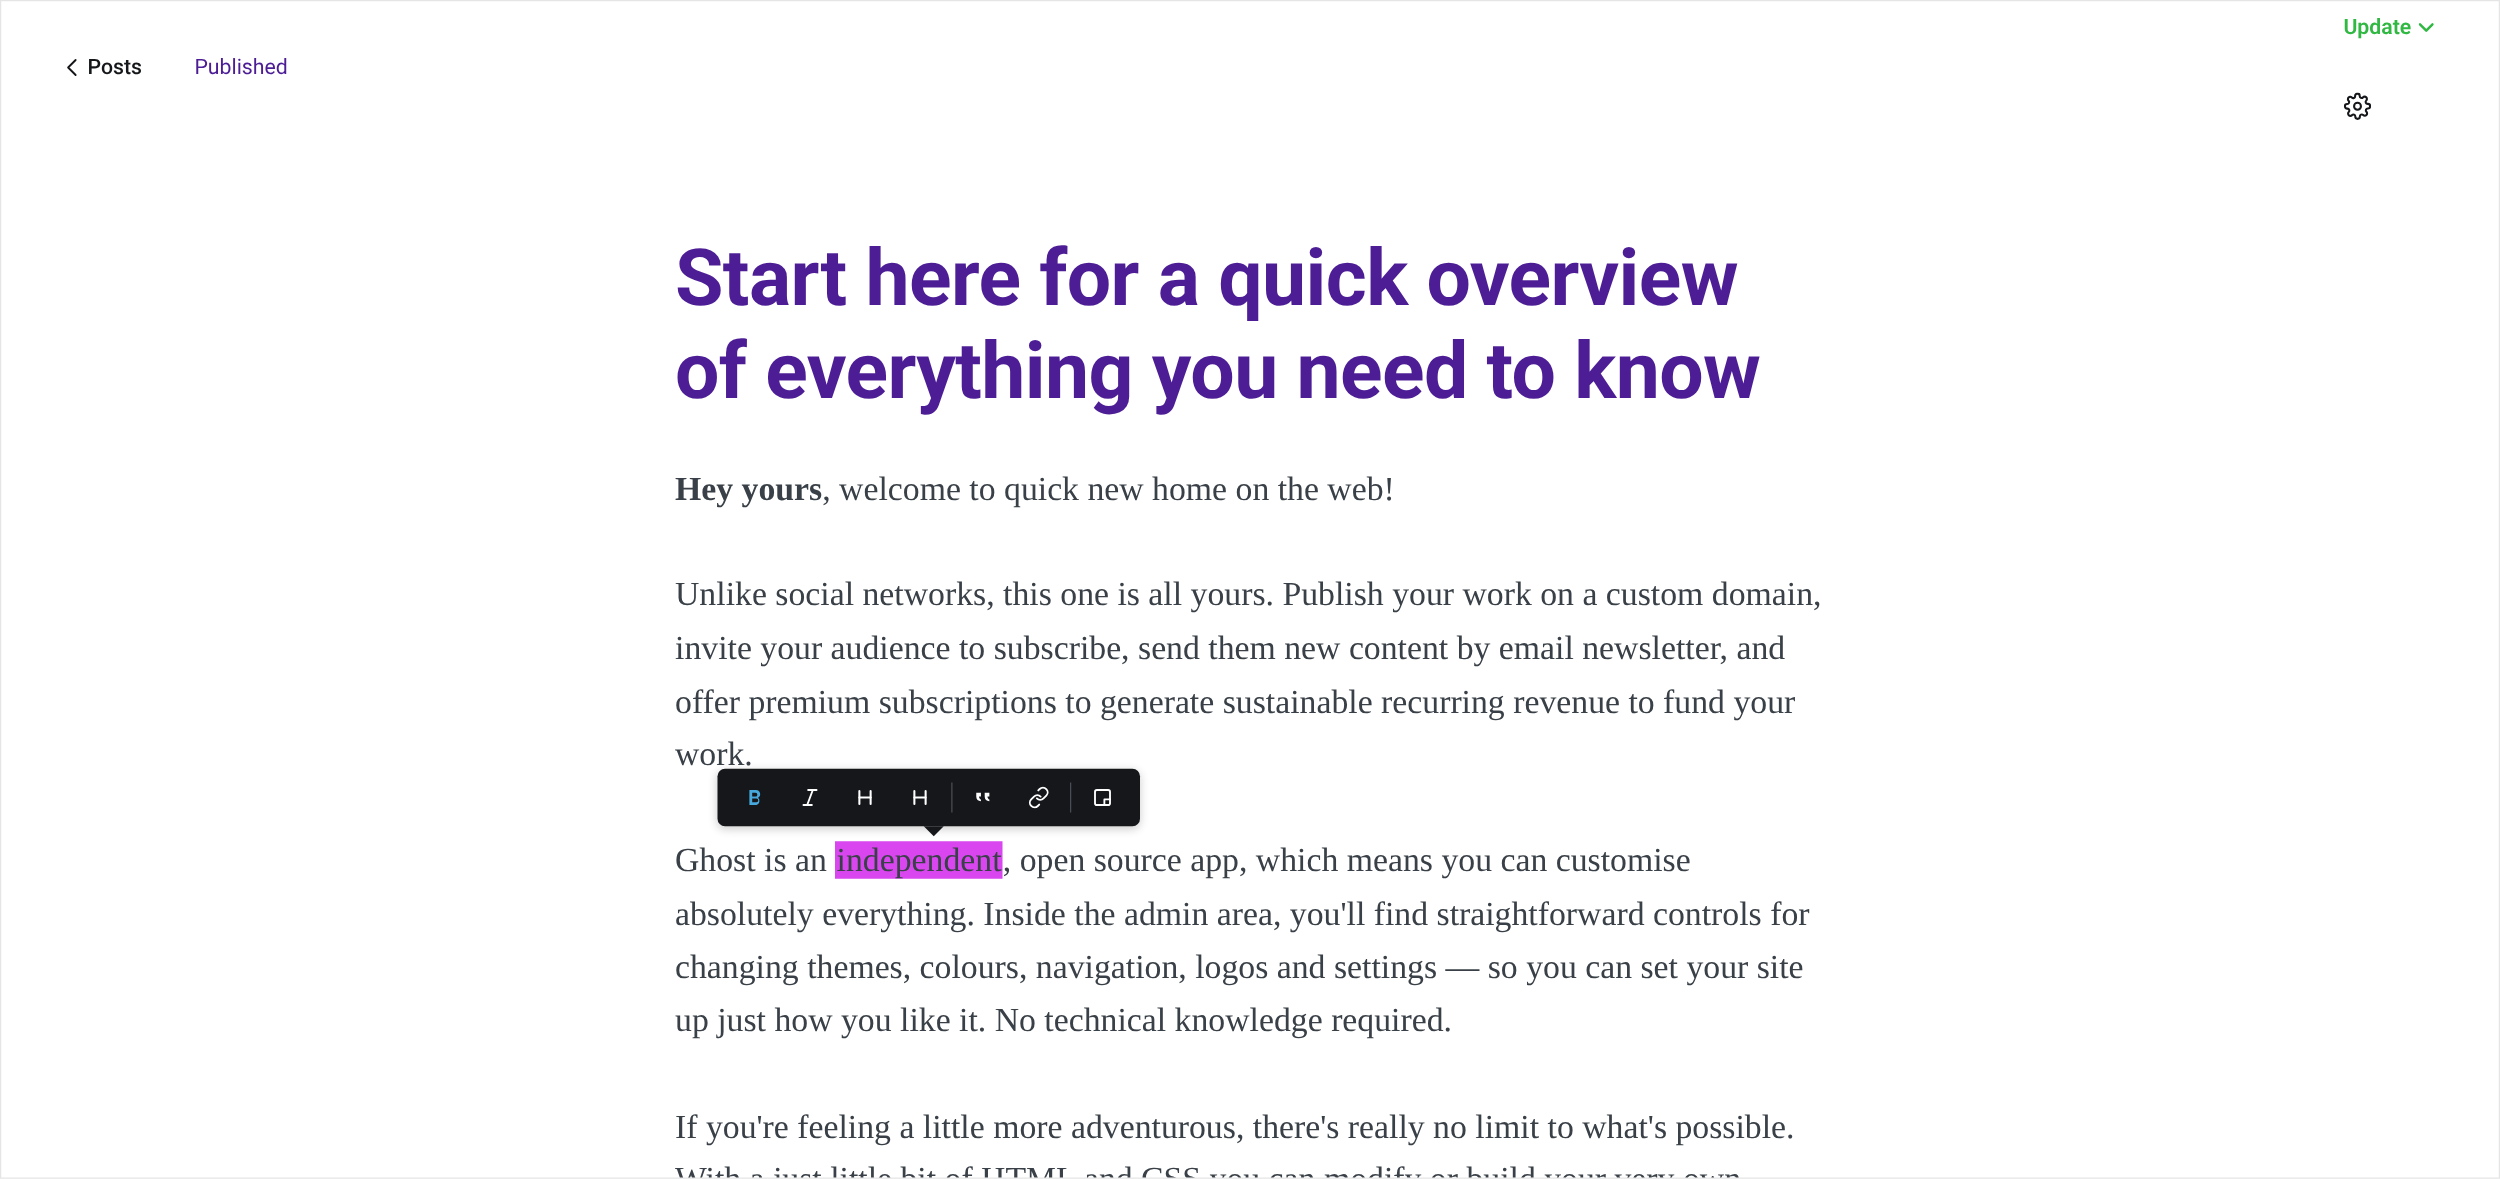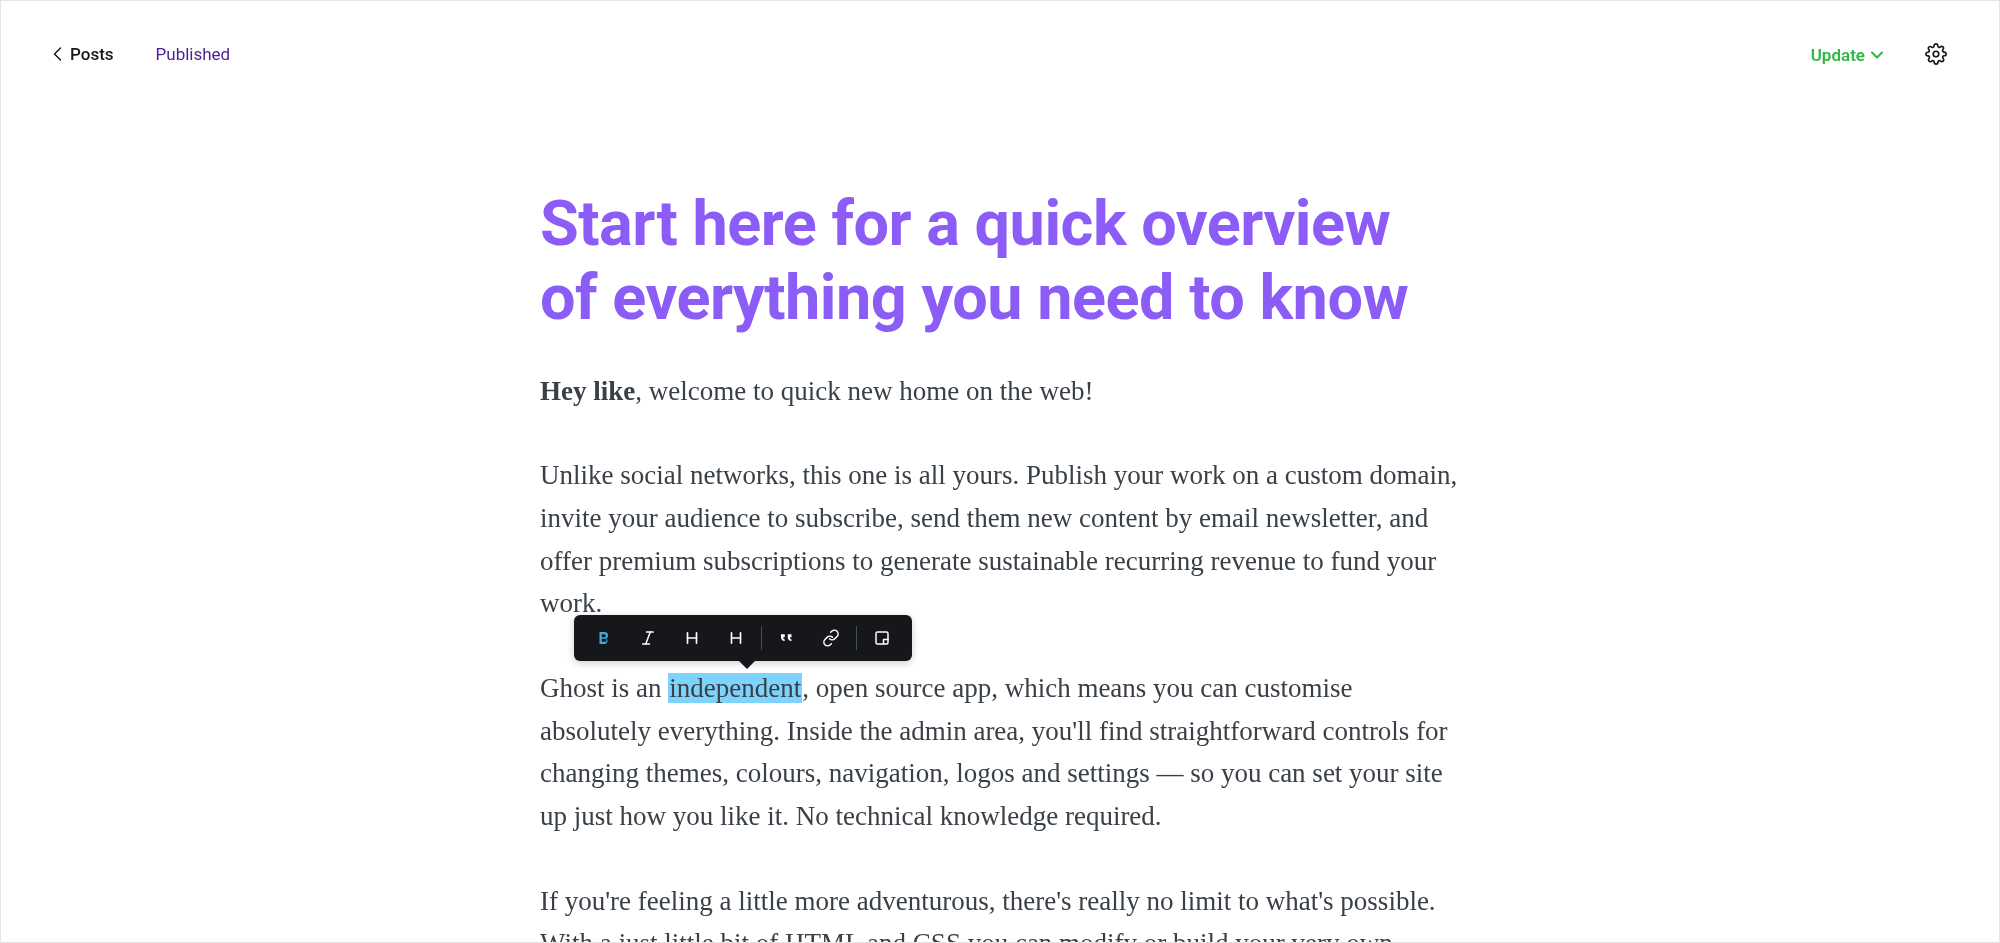--- a/index.html
+++ b/index.html
@@ -36,22 +36,23 @@
   font-size: 17px;
   font-weight: 500;
   color: #15171a;
 }
 .status-text {
   font-size: 17px;
   color: #4c1d95;
 }
 .header-right {
   display: flex;
-  align-items: flex-end;
+  align-items: flex-start;
   gap: 42px;
+  flex-direction: column;
 }
 .update-btn {
   display: flex;
   align-items: center;
   gap: 6px;
   color: #30b842;
   font-size: 17px;
   font-weight: 600;
   cursor: pointer;
 }
@@ -66,33 +67,33 @@
 .content {
   max-width: 960px;
   margin: 0 auto;
   padding: 110px 20px 0 20px;
 }
 .post-title {
   font-size: 63px;
   font-weight: 700;
   line-height: 1.18;
   letter-spacing: -0.5px;
-  color: #8b5cf6;
+  color: #4c1d95;
   margin-bottom: 34px;
 }
 .post-body p {
   font-family: Georgia, "Times New Roman", serif;
   font-size: 27px;
   line-height: 1.58;
   color: #394047;
   margin-bottom: 42px;
 }
 .post-body strong { font-weight: 700; }
 .highlight {
-  background: #7dd3fc;
+  background: #d946ef;
   padding: 0 1px;
 }
 
 .toolbar {
   position: absolute;
   background: #15171a;
   border-radius: 6px;
   display: flex;
   align-items: center;
   padding: 0 8px;
@@ -152,21 +153,21 @@
           <circle cx="12" cy="12" r="3"></circle>
           <path d="M19.4 15a1.65 1.65 0 0 0 .33 1.82l.06.06a2 2 0 1 1-2.83 2.83l-.06-.06a1.65 1.65 0 0 0-1.82-.33 1.65 1.65 0 0 0-1 1.51V21a2 2 0 0 1-4 0v-.09a1.65 1.65 0 0 0-1-1.51 1.65 1.65 0 0 0-1.82.33l-.06.06a2 2 0 1 1-2.83-2.83l.06-.06a1.65 1.65 0 0 0 .33-1.82 1.65 1.65 0 0 0-1.51-1H3a2 2 0 0 1 0-4h.09a1.65 1.65 0 0 0 1.51-1 1.65 1.65 0 0 0-.33-1.82l-.06-.06a2 2 0 1 1 2.83-2.83l.06.06a1.65 1.65 0 0 0 1.82.33h0a1.65 1.65 0 0 0 1-1.51V3a2 2 0 0 1 4 0v.09a1.65 1.65 0 0 0 1 1.51 1.65 1.65 0 0 0 1.82-.33l.06-.06a2 2 0 1 1 2.83 2.83l-.06.06a1.65 1.65 0 0 0-.33 1.82v0a1.65 1.65 0 0 0 1.51 1H21a2 2 0 0 1 0 4h-.09a1.65 1.65 0 0 0-1.51 1z"></path>
         </svg>
     </div>
   </div>
 </div>
 
 <div class="content">
   <h1 class="post-title">Start here for a quick overview of everything you need to know</h1>
   <div class="post-body">
-    <p><strong>Hey like</strong><span>, welcome to quick new home on the web!</span></p>
+    <p><strong>Hey yours</strong><span>, welcome to quick new home on the web!</span></p>
     <p>Unlike social networks, this one is all yours. Publish your work on a custom domain, invite your audience to subscribe, send them new content by email newsletter, and offer premium subscriptions to generate sustainable recurring revenue to fund your work.</p>
     <p><span>Ghost is an </span><span class="highlight">independent</span><span>, open source app, which means you can customise absolutely everything. Inside the admin area, you'll find straightforward controls for changing themes, colours, navigation, logos and settings — so you can set your site up just how you like it. No technical knowledge required.</span></p>
     <p>If you're feeling a little more adventurous, there's really no limit to what's possible. With a just little bit of HTML and CSS you can modify or build your very own</p>
   </div>
 </div>
 
 <div class="toolbar" style="left:573px; top:614px;">
   <div class="toolbar-btn active">
     <svg viewBox="0 0 24 24" fill="currentColor">
         <path d="M6 4h7a4.5 4.5 0 0 1 2.3 8.36A4.5 4.5 0 0 1 13.5 20H6V4zm3 3v4h3.5a2 2 0 0 0 0-4H9zm0 6v4h4.5a2 2 0 0 0 0-4H9z"></path>

